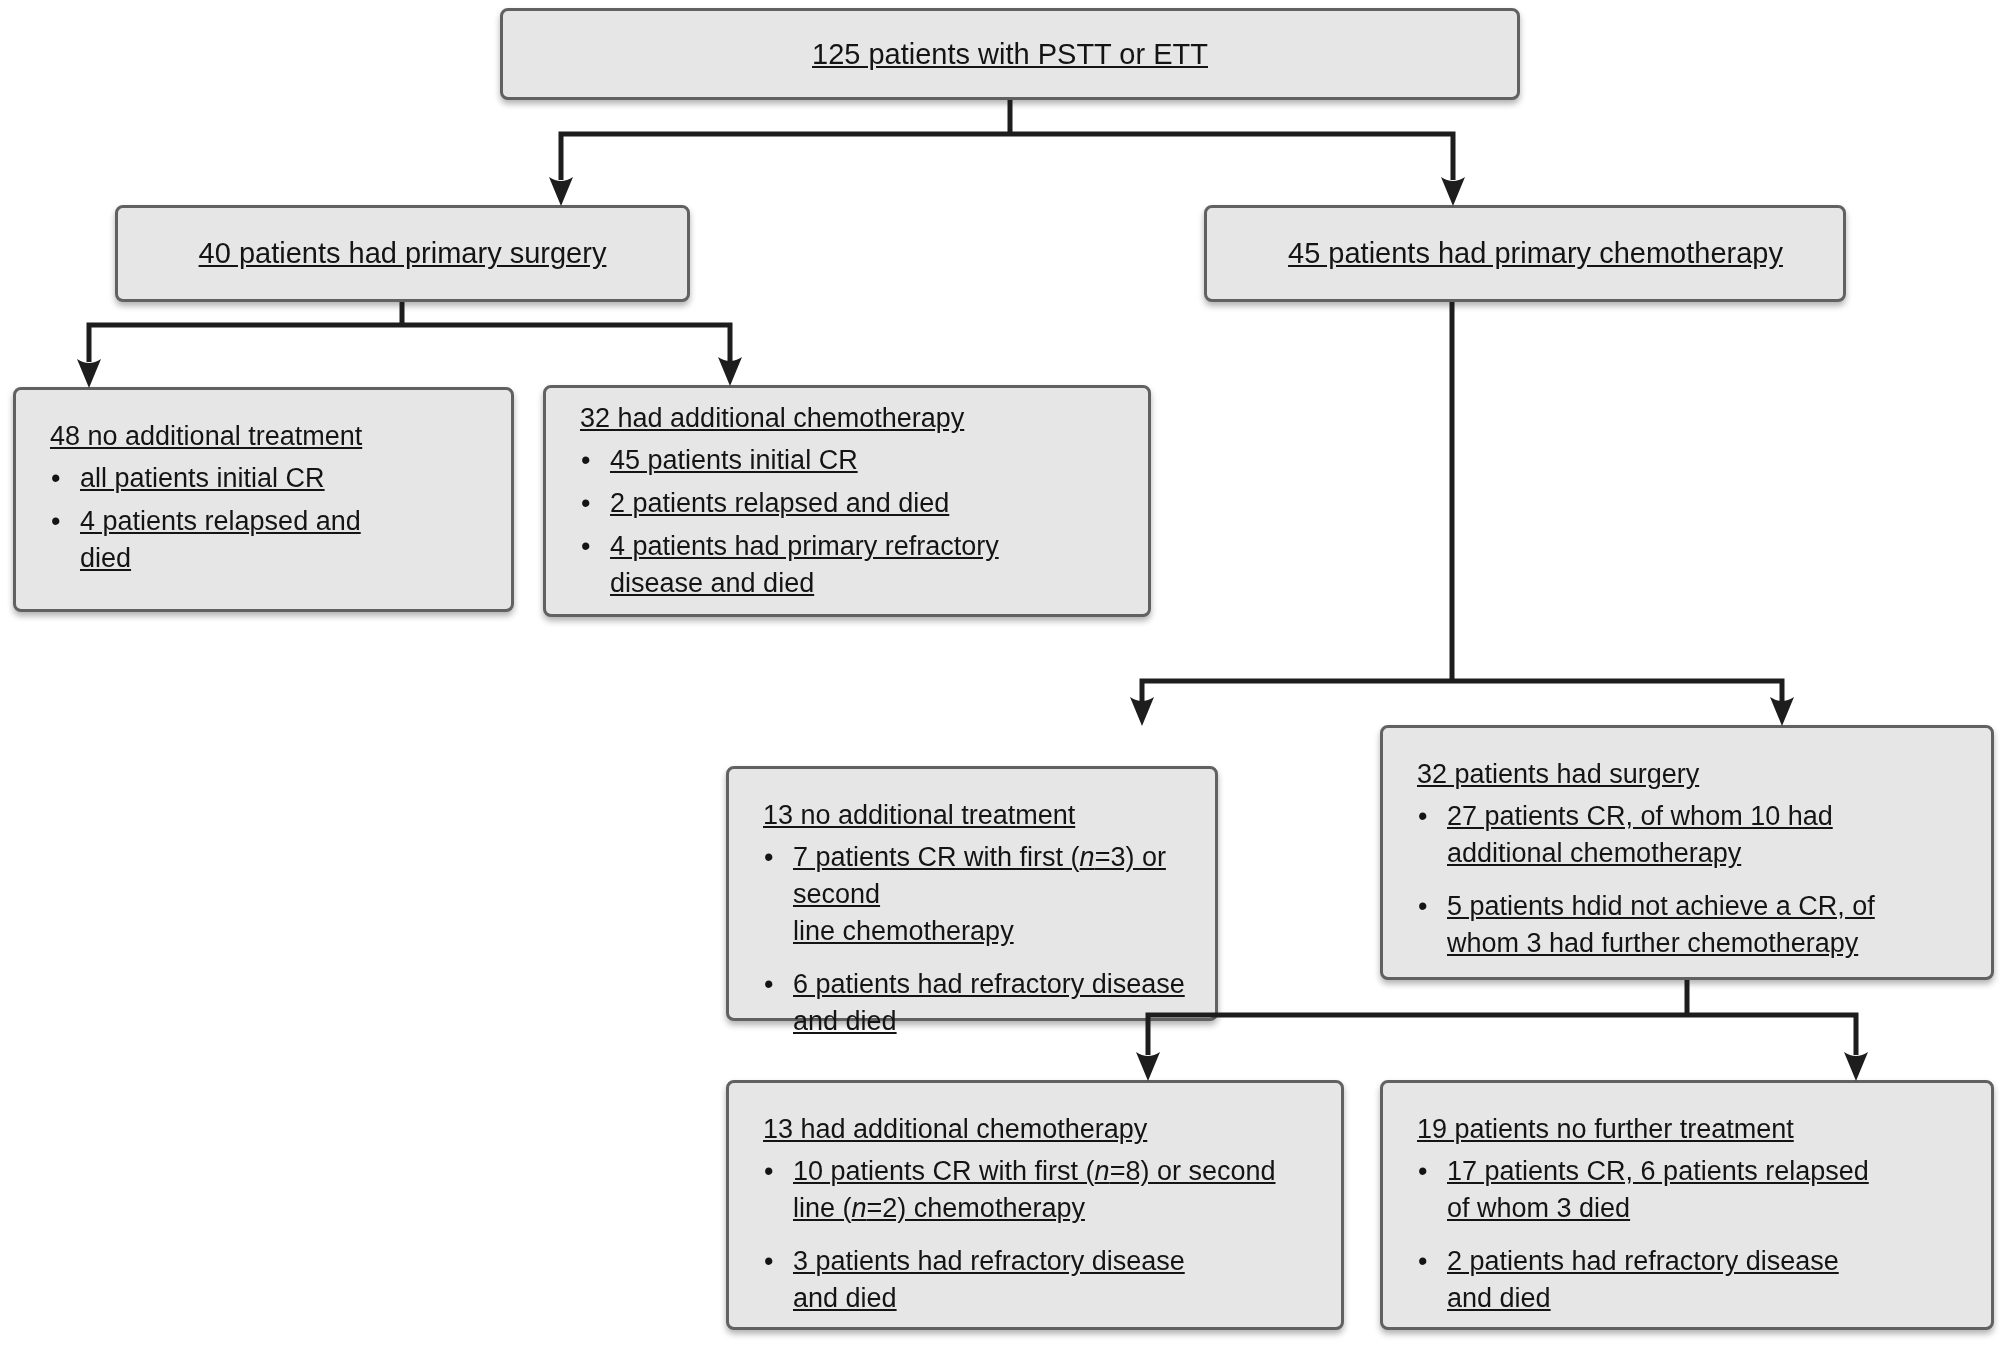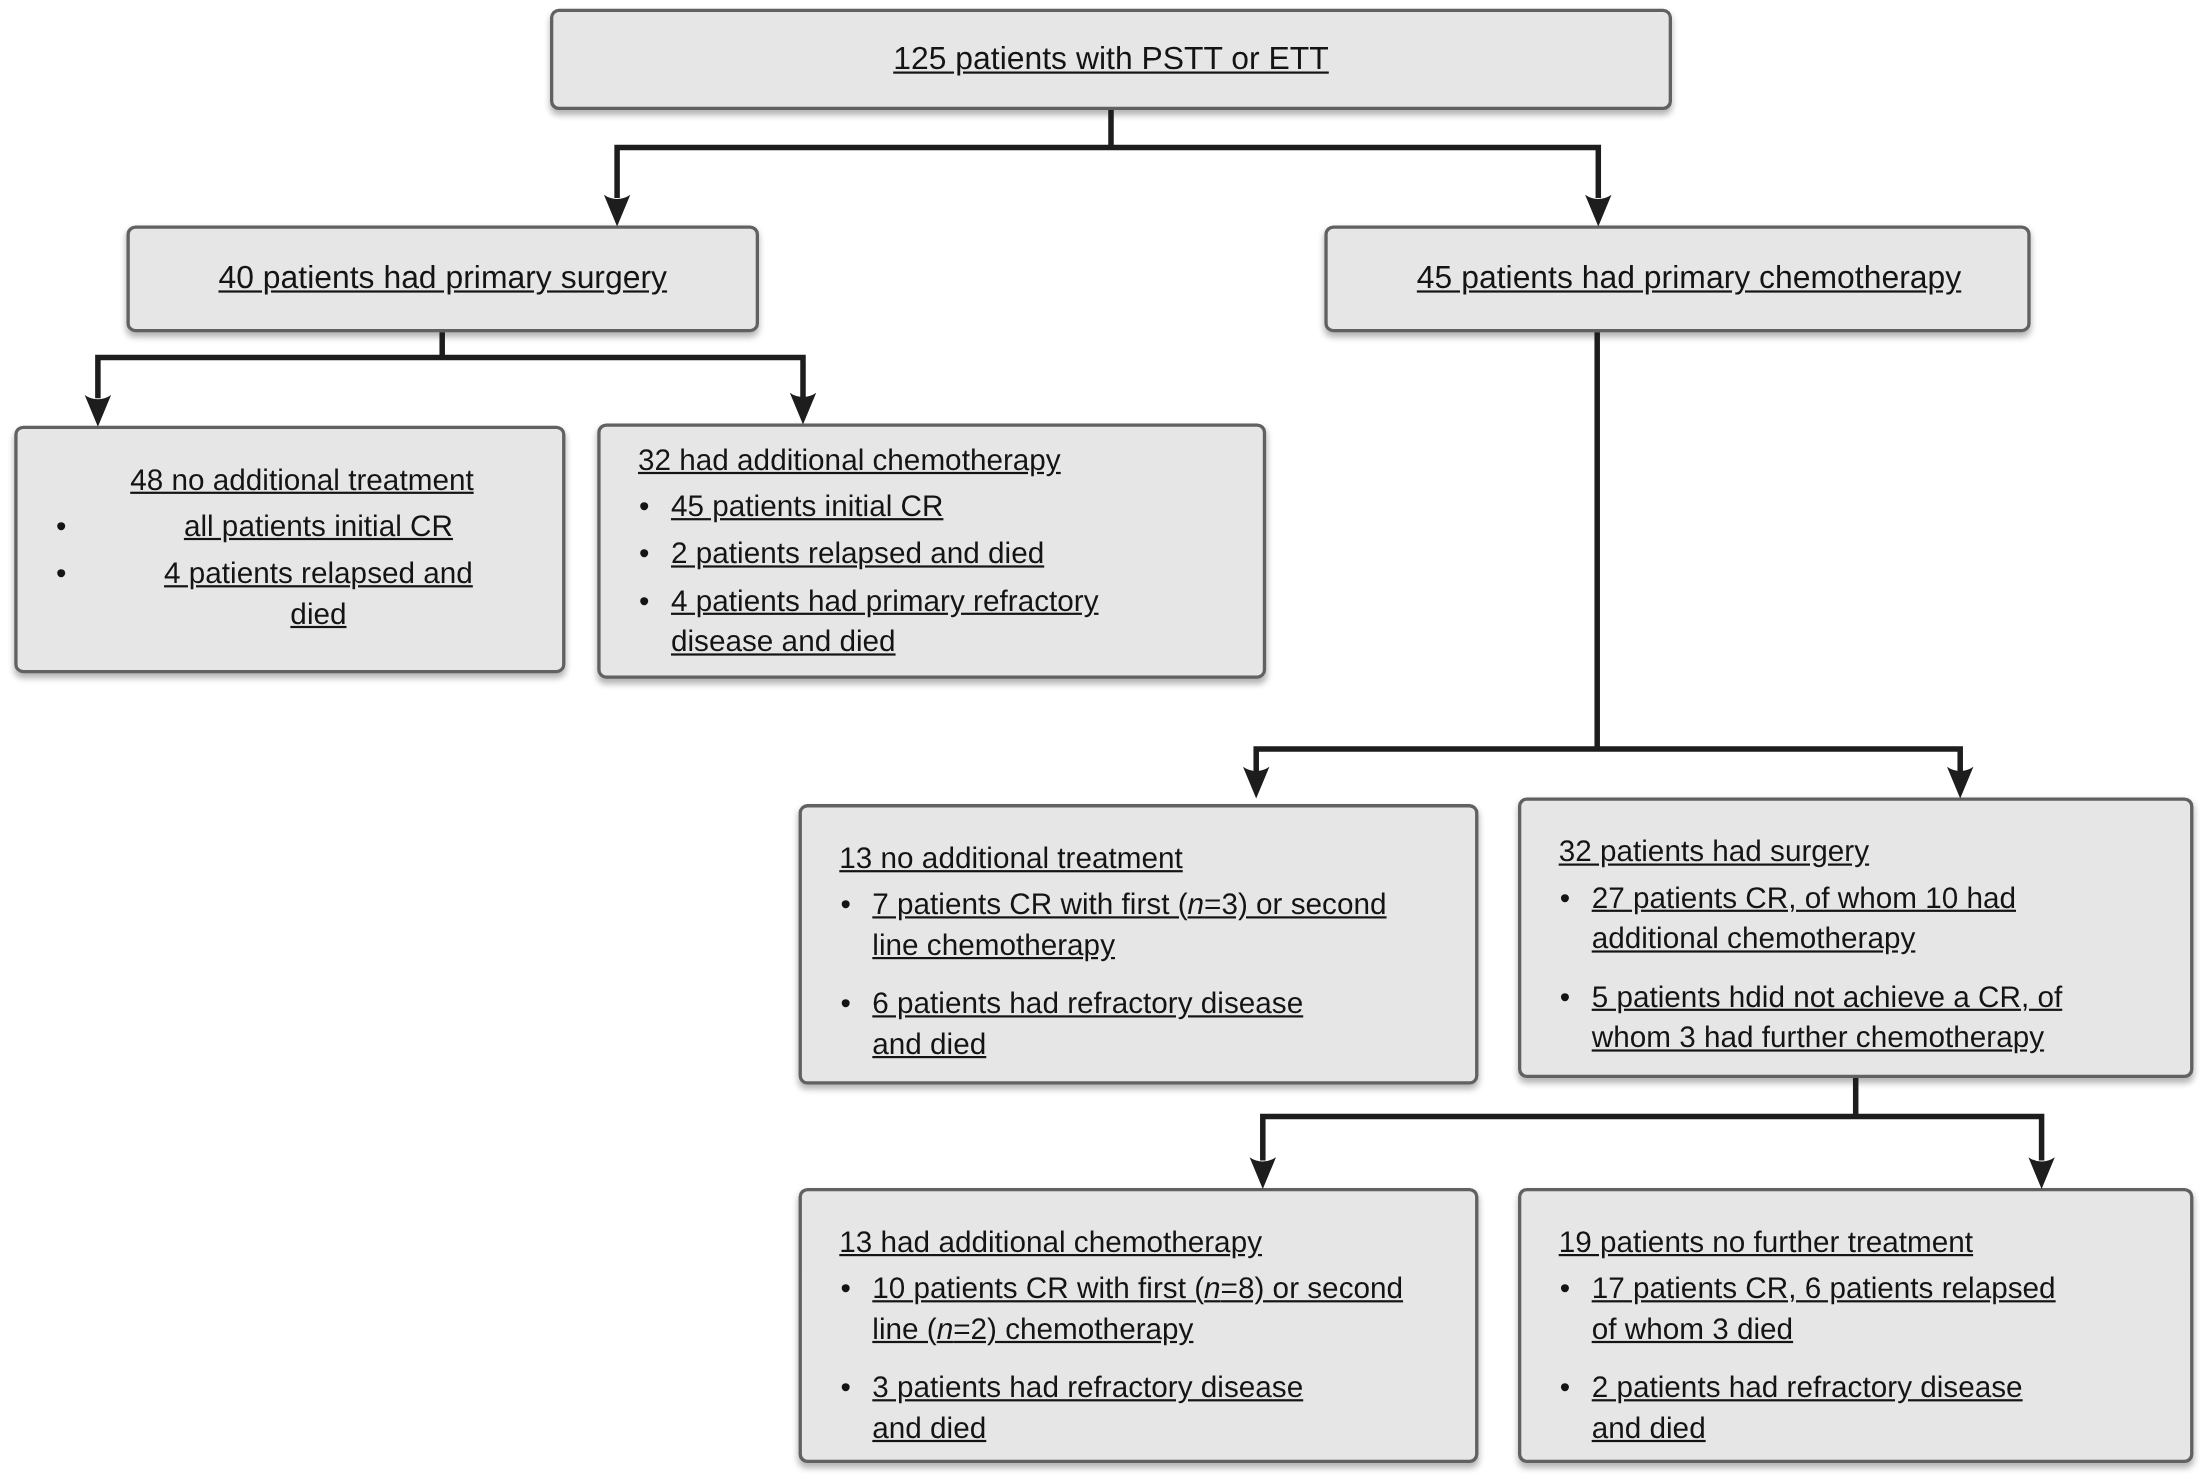--- a/index.html
+++ b/index.html
@@ -63,21 +63,21 @@
     white-space: pre-line;
   }
   .node.list.tight li.bullet + li.bullet { margin-top: 6px; }
   .node.list.loose li.bullet + li.bullet { margin-top: 16px; }
   .node.list li.bullet .dot {
     position: absolute;
     left: 1px;
     top: 0;
   }
   .nv { font-style: italic; }
-  .pad-a { padding-left: 44px; text-align: center; }
+  .pad-a { padding-left: 44px; }
   .pad-b { padding-left: 44px; }
   .pad-wide { padding-left: 56px; padding-right: 20px; }
 </style>
 </head>
 <body>
 
 <div id="canvas">
 
   <svg class="connectors" viewBox="0 0 2000 1346">
     <path class="stem" d="M1010 100 V134 M561 180 V134 H1453 V180"></path>
@@ -118,21 +118,21 @@
   <div class="node list tight pad-b" style="left:543px; top:385px; width:608px; height:232px; padding-top:12px;">
     <div class="heading">32 had additional chemotherapy</div>
     <ul class="bullets">
       <li class="bullet"><span class="dot">•</span><span>45 patients initial CR</span></li>
       <li class="bullet"><span class="dot">•</span><span>2 patients relapsed and died</span></li>
       <li class="bullet"><span class="dot">•</span><span>4 patients had primary refractory
 disease and died</span></li>
     </ul>
   </div>
 
-  <div class="node list loose" style="left:726px; top:731px; width:618px; height:255px;">
+  <div class="node list loose" style="left:726px; top:766px; width:492px; height:255px;">
     <div class="heading">13 no additional treatment</div>
     <ul class="bullets">
       <li class="bullet"><span class="dot">•</span><span>7 patients CR with first (</span><i class="nv">n</i><span>=3) or second
 line chemotherapy</span></li>
       <li class="bullet"><span class="dot">•</span><span>6 patients had refractory disease
 and died</span></li>
     </ul>
   </div>
 
   <div class="node list loose pad-wide" style="left:1380px; top:725px; width:614px; height:255px;">

